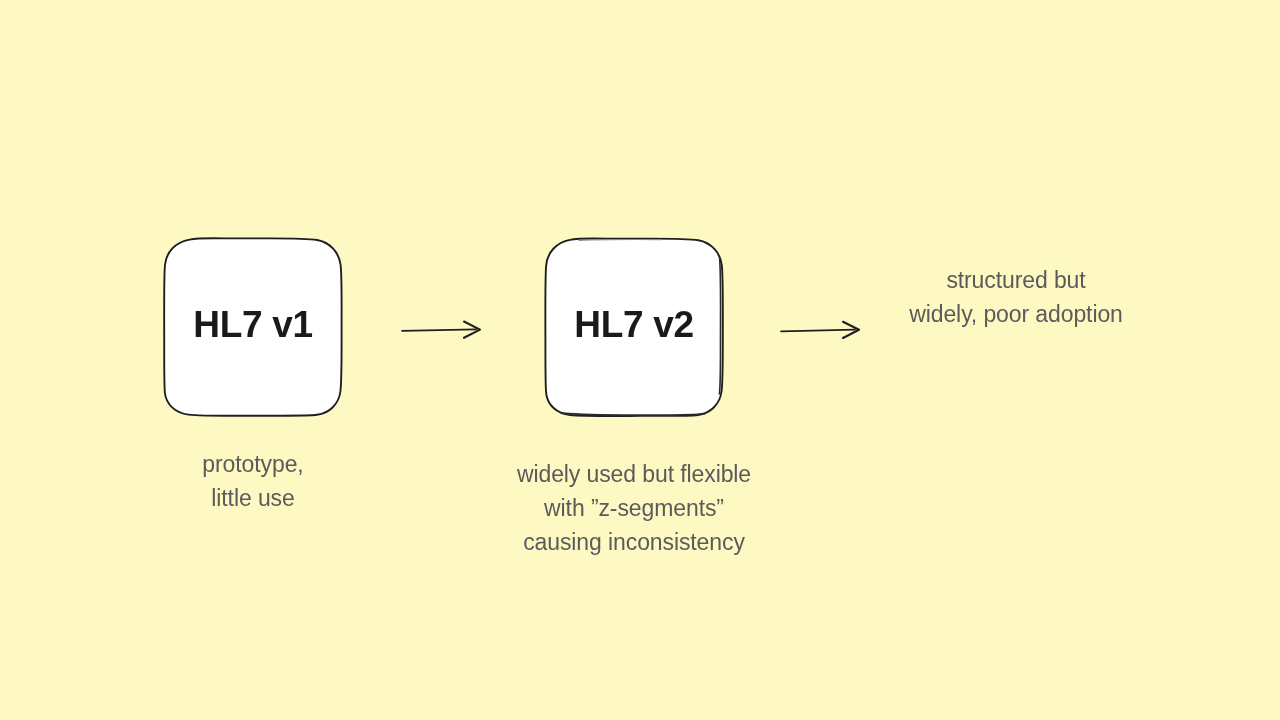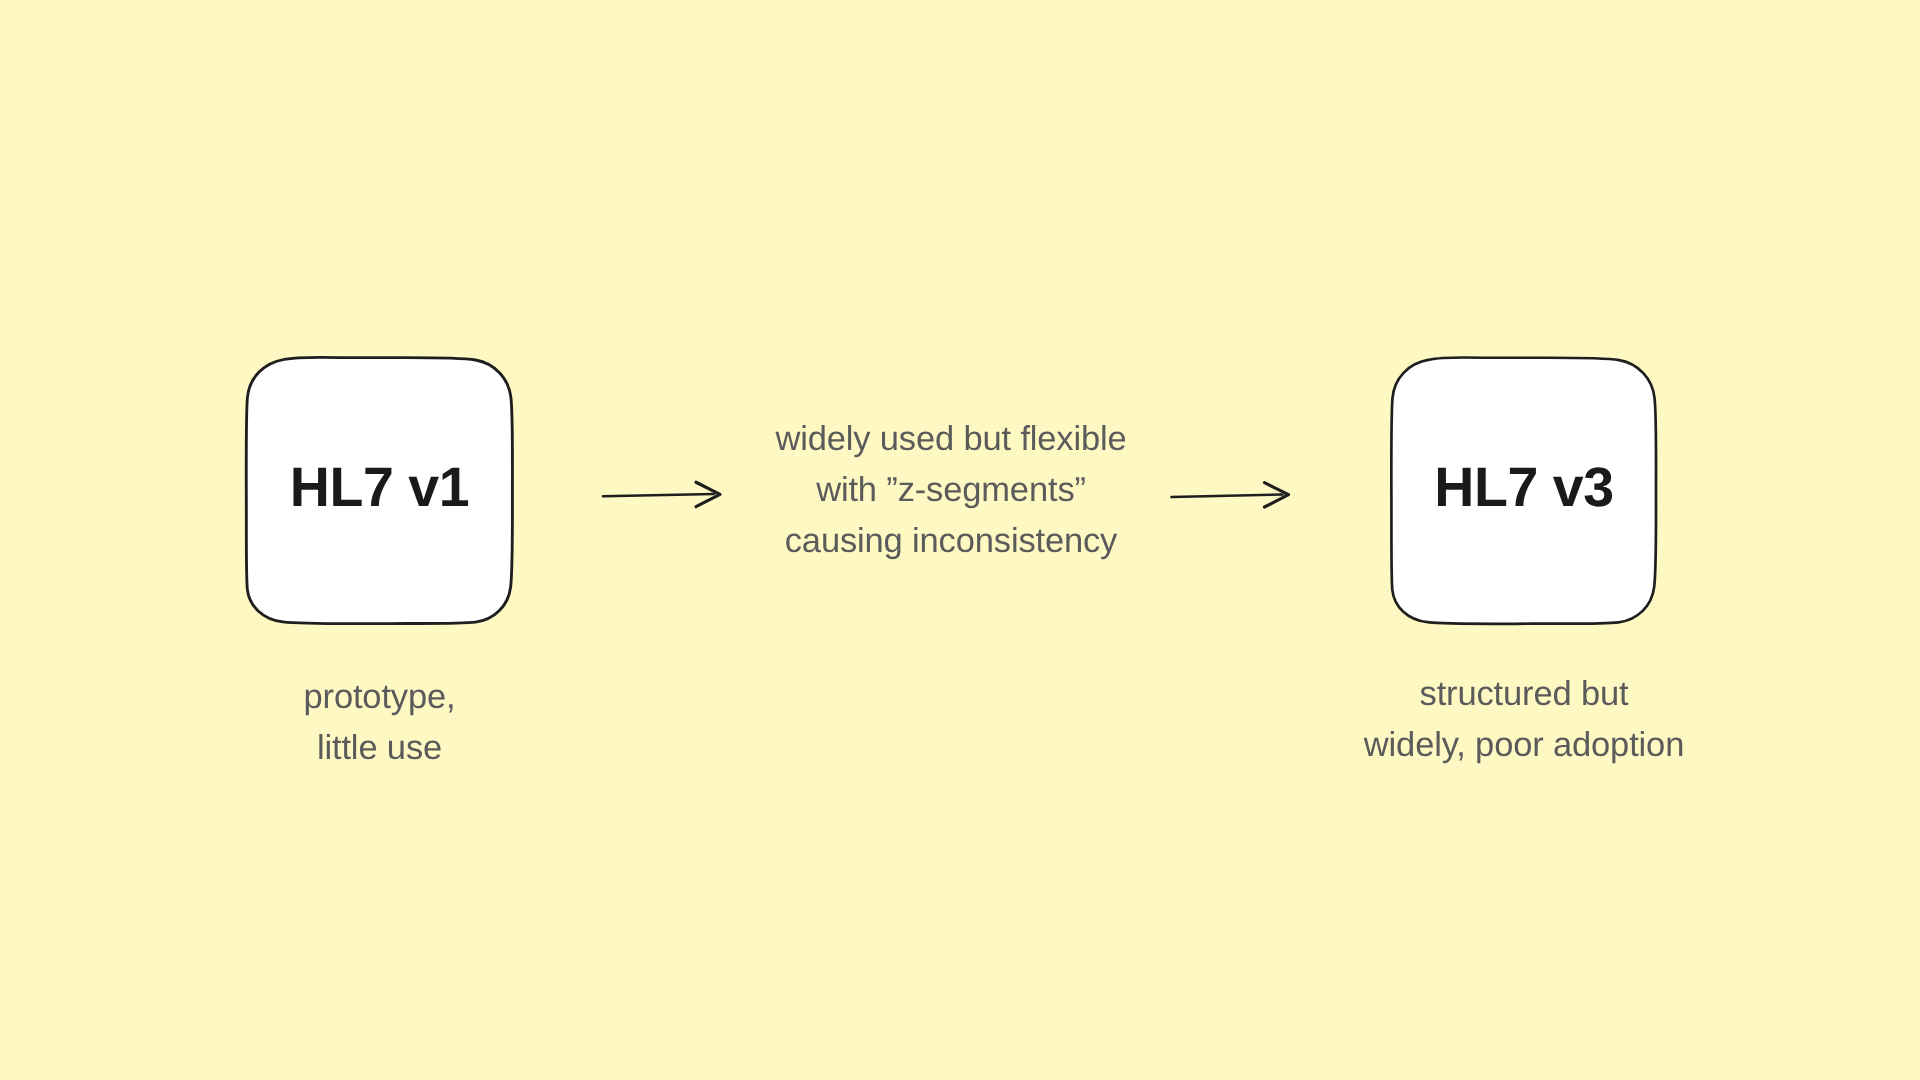--- a/index.html
+++ b/index.html
@@ -133,49 +133,58 @@
     </div>
 
     <div class="arrow arrow-1">
       <svg viewBox="0 0 96 40" xmlns="http://www.w3.org/2000/svg">
         <path d="M 6 20.8 L 80 19.4" stroke="#1f1f1f" stroke-width="1.7" fill="none" stroke-linecap="round"></path>
         <path d="M 68 11.5 L 84 19.6 L 68 27.8" stroke="#1f1f1f" stroke-width="2.1" fill="none" stroke-linecap="round" stroke-linejoin="round"></path>
       </svg>
     </div>
 
     <div class="node node-2">
+      <div class="box-wrap">
+        <svg class="box-svg" viewBox="0 0 182 182" xmlns="http://www.w3.org/2000/svg">
+
+          <path d="M 64 2.6 C 47 2.2 33 2.5 27 3.9
+                   C 13.4 6.4 4.2 16.4 3.1 29.8
+                   C 2.2 42 2.3 64 2.4 95
+                   C 2.5 126 2.2 149 3.2 157.6
+                   C 4.6 169 13.6 177.6 27 179.0
+                   C 41 180.4 70 180.0 97 179.9
+                   C 124 179.8 146 180.2 155 179.0
+                   C 167.8 177.4 177.0 168.0 178.6 155.0
+                   C 180.0 143 179.8 118 179.8 92
+                   C 179.8 66 180.0 40 178.8 29.2
+                   C 177.4 16.8 168.2 6.4 155.2 4.2
+                   C 144 2.3 118 2.6 97 2.6
+                   C 86 2.6 74 2.7 64 2.6 Z" fill="#ffffff" stroke="#1f1f1f" stroke-width="1.9" stroke-linecap="round" stroke-linejoin="round"></path>
+
+          <path d="M 176.6 22 C 177.8 38 177.6 64 177.5 92
+                   C 177.4 120 177.8 146 176.4 158" fill="none" stroke="#2a2a2a" stroke-width="1.6" stroke-linecap="round"></path>
+
+          <path d="M 20 177.2 C 44 179.4 78 179.2 104 179.1
+                   C 126 179.0 148 179.4 162 177.6" fill="none" stroke="#2a2a2a" stroke-width="1.7" stroke-linecap="round"></path>
+
+          <path d="M 36 4.4 C 60 3.2 92 3.4 118 3.6" fill="none" stroke="#8a8a8a" stroke-width="1.2" stroke-linecap="round"></path>
+        </svg>
+        <div class="box-label">HL7 v2</div>
+      </div>
       <div class="caption">widely used but flexible
 with ”z-segments”
 causing inconsistency</div>
     </div>
 
     <div class="arrow arrow-2">
       <svg viewBox="0 0 96 40" xmlns="http://www.w3.org/2000/svg">
         <path d="M 7 21.4 L 81 19.6" stroke="#1f1f1f" stroke-width="1.7" fill="none" stroke-linecap="round"></path>
         <path d="M 69 11.8 L 85 19.8 L 69 28.0" stroke="#1f1f1f" stroke-width="2.1" fill="none" stroke-linecap="round" stroke-linejoin="round"></path>
       </svg>
     </div>
 
     <div class="node node-3">
-      <div class="box-wrap">
-        <svg class="box-svg" viewBox="0 0 182 182" xmlns="http://www.w3.org/2000/svg">
-          <path d="M 64 2.5 C 48 2.1 34 2.4 27.8 3.8
-                   C 13.8 6.2 4.4 16.2 3.3 29.6
-                   C 2.4 42 2.5 64 2.6 95
-                   C 2.7 126 2.4 148 3.2 157.2
-                   C 4.4 168.4 13.2 177.2 26.8 178.8
-                   C 40 180.3 70 179.9 96 179.8
-                   C 123 179.7 145 180.1 154 178.9
-                   C 166.8 177.3 176.2 168.0 177.8 155.2
-                   C 179.2 143.5 179.0 118 179.0 92
-                   C 179.0 66 179.3 40 178.0 29.1
-                   C 176.6 16.7 167.4 6.3 154.4 4.1
-                   C 143.5 2.2 118 2.5 96 2.5
-                   C 85 2.5 74 2.6 64 2.5 Z" fill="#ffffff" stroke="#1f1f1f" stroke-width="1.8" stroke-linecap="round" stroke-linejoin="round"></path>
-        </svg>
-        <div class="box-label">HL7 v3</div>
-      </div>
       <div class="caption">structured but
 widely, poor adoption</div>
     </div>
 
   </div>
 </div>
 
 </body></html>

